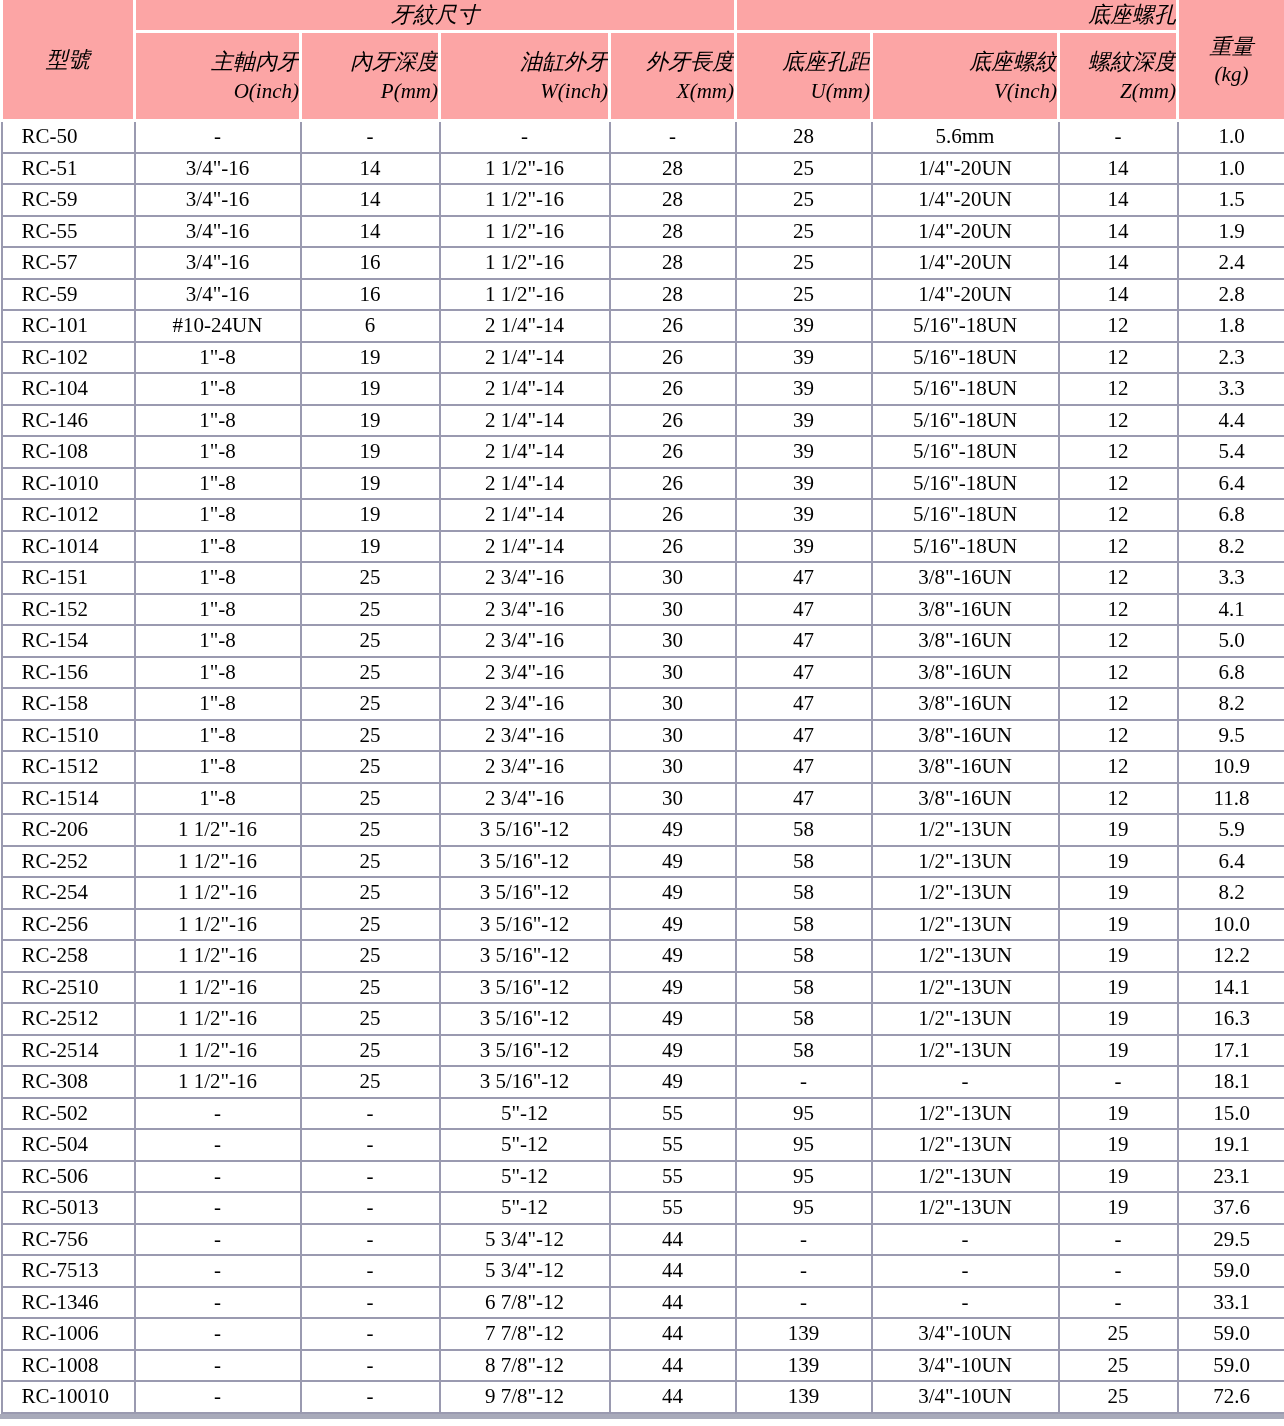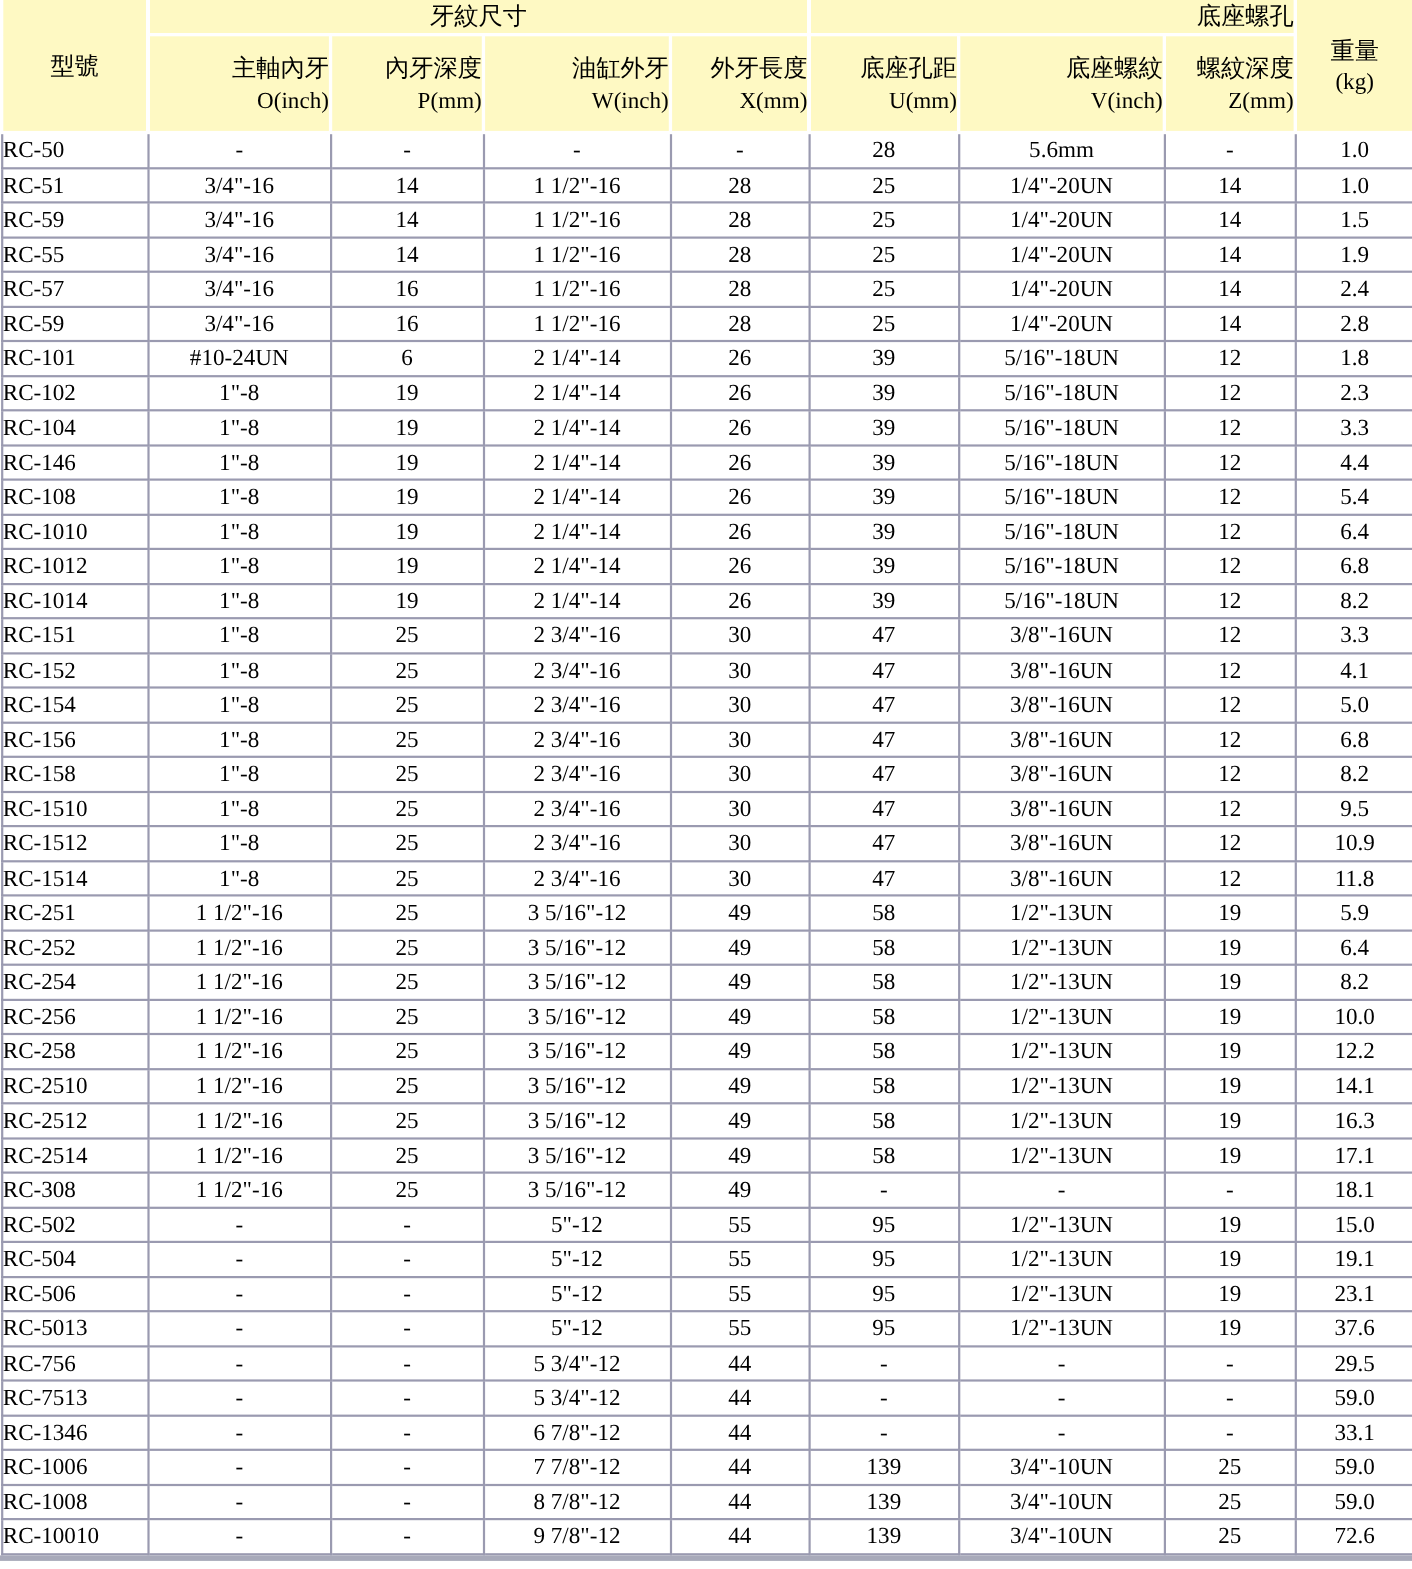--- a/index.html
+++ b/index.html
@@ -17,27 +17,28 @@
     table-layout: fixed;
     width: 1284px;
   }
   th, td {
     padding: 0;
     overflow: hidden;
     white-space: nowrap;
   }
   
   thead th {
-    background: #fef9c3;
+    background: #fca5a5;
     border: 3px solid #ffffff;
     border-top: none;
     font-weight: normal;
     font-size: 22px;
     vertical-align: middle;
     text-align: center;
+    font-style: italic;
   }
   thead tr.group-row th {
     height: 28px;
   }
   thead tr.sub-row th {
     height: 86px;
     line-height: 1.35;
     text-align: right;
   }
   th.group-left {
@@ -55,21 +56,21 @@
   tbody td {
     background: #ffffff;
     border: 2px solid #9a9ab0;
     height: 29.5px;
     font-size: 21px;
     text-align: center;
     vertical-align: middle;
   }
   tbody td.model-col {
     text-align: left;
-    padding-left: 0;
+    padding-left: 19px;
     margin-left: 40px;
   }
   .bottom-strip {
     width: 1284px;
     height: 5px;
     background: #a8aaba;
   }
 </style>
 </head>
 <body>
@@ -364,21 +365,21 @@
         <td>1"-8</td>
         <td>25</td>
         <td>2 3/4"-16</td>
         <td>30</td>
         <td>47</td>
         <td>3/8"-16UN</td>
         <td>12</td>
         <td>11.8</td>
       </tr>
       <tr>
-        <td class="model-col">RC-251</td>
+        <td class="model-col">RC-206</td>
         <td>1 1/2"-16</td>
         <td>25</td>
         <td>3 5/16"-12</td>
         <td>49</td>
         <td>58</td>
         <td>1/2"-13UN</td>
         <td>19</td>
         <td>5.9</td>
       </tr>
       <tr>

